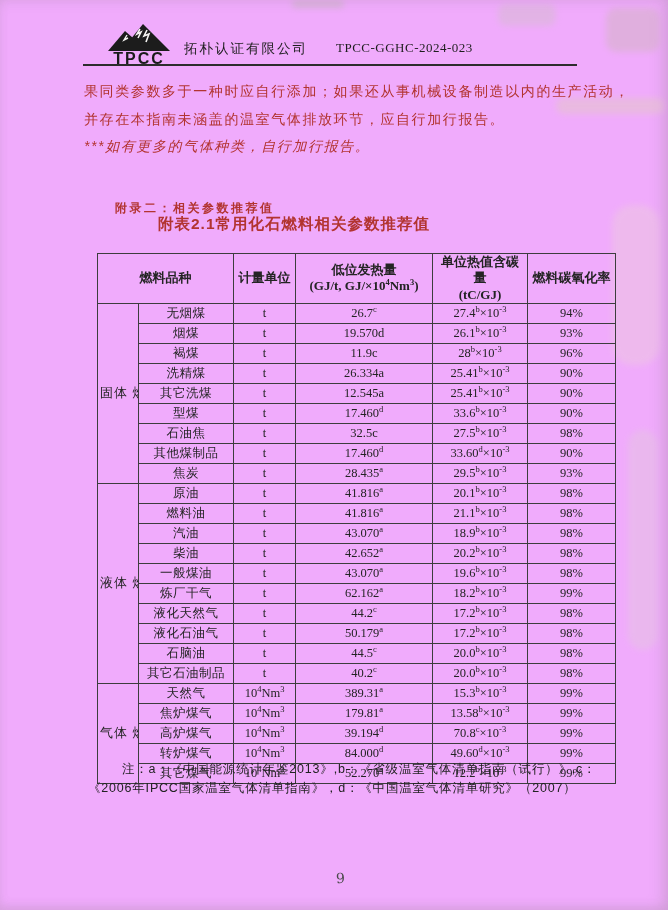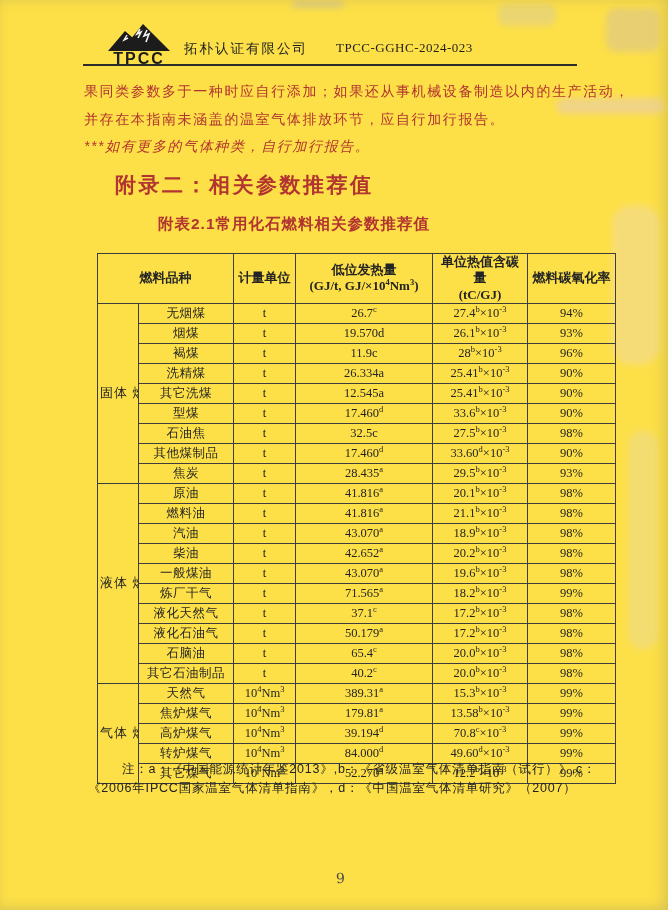--- a/index.html
+++ b/index.html
@@ -1,18 +1,18 @@
 <!DOCTYPE html>
 <html lang="zh"><head>
 <meta charset="utf-8">
 <style>
   html,body{margin:0;padding:0;background:#888;}
   .page{
     position:relative; width:668px; height:910px; margin:0 auto;
-    background:#fde047;
+    background:#f0abfc;
     box-shadow:inset -6px 0 14px rgba(120,115,110,.18), inset 0 -4px 10px rgba(120,115,110,.10);
     overflow:hidden;
     font-family:"Liberation Sans","DejaVu Sans",sans-serif;
     color:#2e2e2e;
   }
   .cn{font-family:"Liberation Sans","DejaVu Sans",sans-serif;}
   .num{font-family:"Liberation Serif","DejaVu Serif",serif;}
 
   
   .logo-wrap{position:absolute;left:104px;top:22px;width:70px;text-align:center;}
@@ -20,21 +20,21 @@
   .logo-text{display:block;font-weight:bold;font-size:16px;letter-spacing:2px;color:#1b1b1b;margin-top:-2px;}
   .company{position:absolute;left:184px;top:40px;font-size:13.5px;letter-spacing:2px;color:#1e1e1e;}
   .docnum{position:absolute;left:336px;top:40px;font-size:13px;font-family:"Liberation Serif","DejaVu Serif",serif;color:#1e1e1e;letter-spacing:.5px;}
   .header-rule{position:absolute;left:83px;top:64px;width:494px;height:2px;background:#2c2c2c;}
 
   
   .red{color:#b23430;}
   .intro-line{position:absolute;left:84px;font-size:14px;letter-spacing:1.6px;white-space:nowrap;}
   .intro-1{top:83px;} .intro-2{top:111px;} .intro-3{top:138px;font-style:italic;}
 
-  .appendix-title{position:absolute;left:99px;top:171px;font-size:21px;font-weight:bold;letter-spacing:2.5px;padding-left:16px;}
+  .appendix-title{position:absolute;left:99px;top:200px;font-size:12px;font-weight:bold;letter-spacing:2.5px;padding-left:16px;}
   .appendix-subtitle{position:absolute;left:158px;top:214px;font-size:15.5px;font-weight:bold;letter-spacing:1px;}
 
   
   table.params{
     position:absolute;left:97px;top:253px;width:518px;
     border-collapse:collapse;table-layout:fixed;
     font-size:12px;color:#242424;
   }
   table.params col.c-group{width:41px;}
   table.params col.c-name{width:95px;}
@@ -224,42 +224,42 @@
         <tr>
           <td class="name-cell cn">一般煤油</td>
           <td class="num-cell"><span>t</span></td>
           <td class="num-cell"><span>43.070</span><sup>a</sup></td>
           <td class="num-cell"><span>19.6</span><sup>b</sup><span>×10</span><sup>-3</sup></td>
           <td class="num-cell">98%</td>
         </tr>
         <tr>
           <td class="name-cell cn">炼厂干气</td>
           <td class="num-cell"><span>t</span></td>
-          <td class="num-cell"><span>71.565</span><sup>a</sup></td>
+          <td class="num-cell"><span>62.162</span><sup>a</sup></td>
           <td class="num-cell"><span>18.2</span><sup>b</sup><span>×10</span><sup>-3</sup></td>
           <td class="num-cell">99%</td>
         </tr>
         <tr>
           <td class="name-cell cn">液化天然气</td>
           <td class="num-cell"><span>t</span></td>
-          <td class="num-cell"><span>37.1</span><sup>c</sup></td>
+          <td class="num-cell"><span>44.2</span><sup>c</sup></td>
           <td class="num-cell"><span>17.2</span><sup>b</sup><span>×10</span><sup>-3</sup></td>
           <td class="num-cell">98%</td>
         </tr>
         <tr>
           <td class="name-cell cn">液化石油气</td>
           <td class="num-cell"><span>t</span></td>
           <td class="num-cell"><span>50.179</span><sup>a</sup></td>
           <td class="num-cell"><span>17.2</span><sup>b</sup><span>×10</span><sup>-3</sup></td>
           <td class="num-cell">98%</td>
         </tr>
         <tr>
           <td class="name-cell cn">石脑油</td>
           <td class="num-cell"><span>t</span></td>
-          <td class="num-cell"><span>65.4</span><sup>c</sup></td>
+          <td class="num-cell"><span>44.5</span><sup>c</sup></td>
           <td class="num-cell"><span>20.0</span><sup>b</sup><span>×10</span><sup>-3</sup></td>
           <td class="num-cell">98%</td>
         </tr>
         <tr>
           <td class="name-cell cn">其它石油制品</td>
           <td class="num-cell"><span>t</span></td>
           <td class="num-cell"><span>40.2</span><sup>c</sup></td>
           <td class="num-cell"><span>20.0</span><sup>b</sup><span>×10</span><sup>-3</sup></td>
           <td class="num-cell">98%</td>
         </tr>

